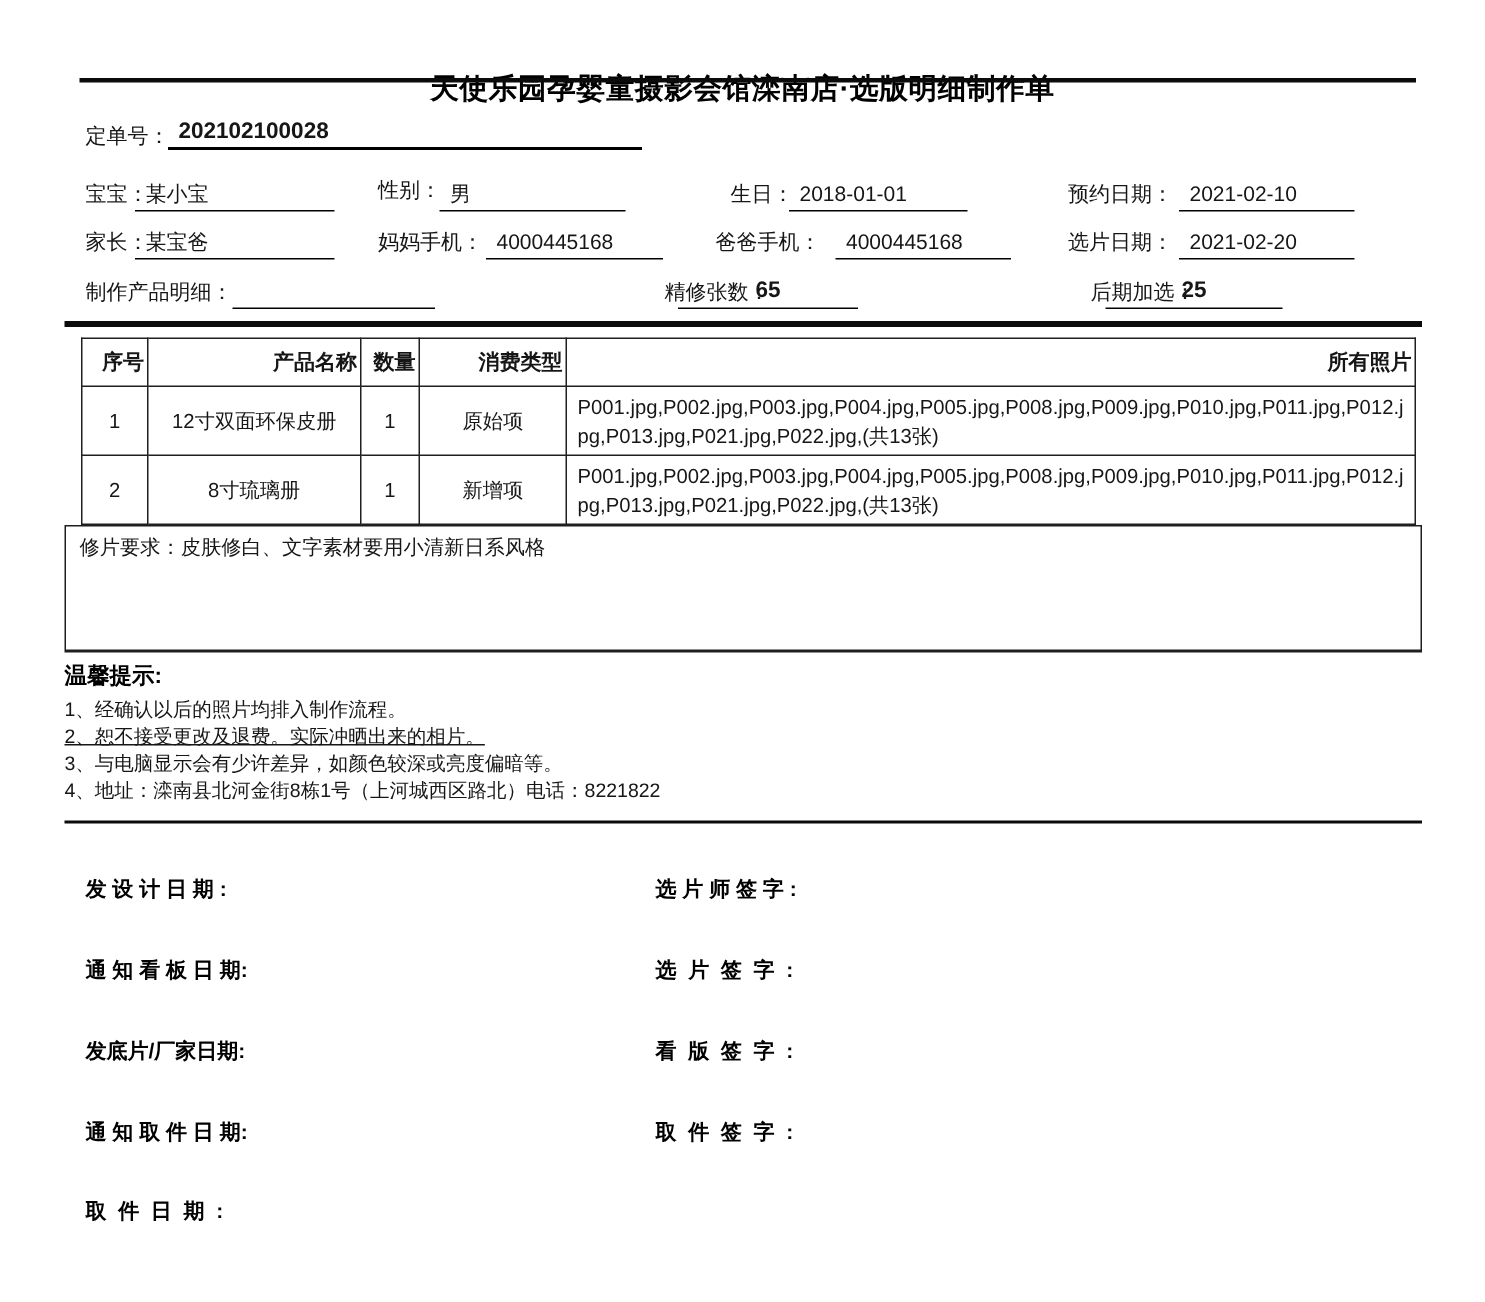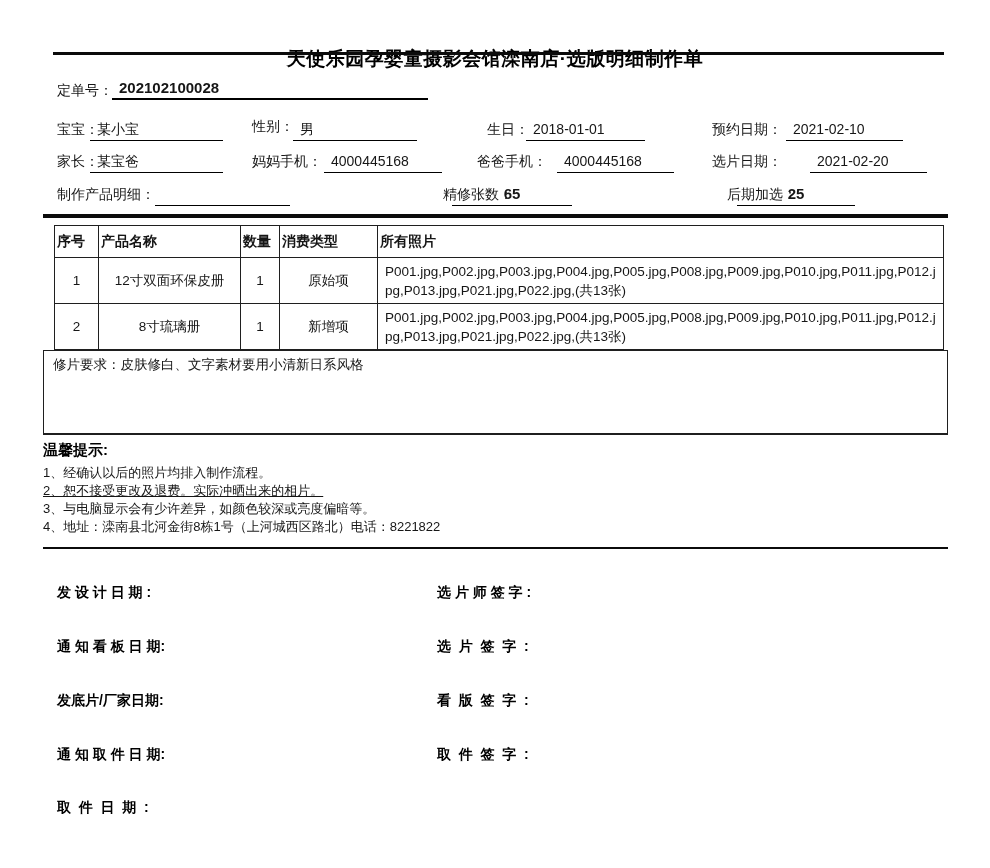--- a/index.html
+++ b/index.html
@@ -11,21 +11,21 @@
   .rule-title{top:52px;left:53px;width:891px;height:3px;}
   .rule-table{top:214px;left:43px;width:905px;height:4px;}
   .rule-thin{top:547px;left:43px;width:905px;height:2px;}
   .lbl{font-size:14px;line-height:17px;color:#161616;white-space:nowrap;}
   .val-box{border-bottom:1.5px solid #000;height:24px;font-size:14px;line-height:24px;color:#161616;padding-left:7px;box-sizing:border-box;white-space:nowrap;}
   .val-bold{font-weight:bold;font-size:15px;}
   .center{text-align:center;padding-left:0;}
   .order-val{border-bottom:2px solid #000;}
   table.products{position:absolute;top:225px;left:54px;width:890px;border-collapse:collapse;table-layout:fixed;font-size:13.5px;color:#161616;}
   table.products th, table.products td{border:1px solid #1f1f1f;padding:2px 6px;box-sizing:border-box;}
-  table.products th{font-size:14px;font-weight:bold;height:32px;text-align:left;padding:2px;}
+  table.products th{font-size:14px;font-weight:bold;height:32px;text-align:right;padding:2px;}
   table.products td{height:46px;text-align:center;}
   table.products td.photos{text-align:left;line-height:19px;word-break:break-all;padding:3px 7px;font-size:13.5px;}
   .req-box{top:350px;left:43px;width:905px;height:85px;border:1px solid #1f1f1f;border-bottom-width:2px;box-sizing:border-box;font-size:13.5px;color:#161616;padding:5px 9px;}
   .tips-head{top:441px;left:43px;font-size:15px;font-weight:bold;color:#000;}
   .tip{left:43px;font-size:13px;line-height:18px;color:#161616;white-space:nowrap;}
   .sig{font-size:14px;font-weight:bold;color:#000;white-space:pre;line-height:17px;}
 </style>
 </head>
 <body>
 
@@ -52,21 +52,21 @@
   <div class="abs lbl" style="top:153px;left:57px;">家长：</div>
   <div class="abs val-box" style="top:149px;left:90px;width:133px;">某宝爸</div>
 
   <div class="abs lbl" style="top:153px;left:252px;">妈妈手机：</div>
   <div class="abs val-box" style="top:149px;left:324px;width:118px;">4000445168</div>
 
   <div class="abs lbl" style="top:153px;left:477px;">爸爸手机：</div>
   <div class="abs val-box" style="top:149px;left:557px;width:117px;">4000445168</div>
 
   <div class="abs lbl" style="top:153px;left:712px;">选片日期：</div>
-  <div class="abs val-box" style="top:149px;left:786px;width:117px;margin-left:24px;">2021-02-20</div>
+  <div class="abs val-box" style="top:149px;left:786px;width:117px;">2021-02-20</div>
 
   <div class="abs lbl" style="top:186px;left:57px;">制作产品明细：</div>
   <div class="abs val-box" style="top:182px;left:155px;width:135px;"></div>
 
   <div class="abs lbl" style="top:186px;left:443px;">精修张数：</div>
   <div class="abs val-box val-bold center" style="top:182px;left:452px;width:120px;">65</div>
 
   <div class="abs lbl" style="top:186px;left:727px;">后期加选：</div>
   <div class="abs val-box val-bold center" style="top:182px;left:737px;width:118px;">25</div>
 

